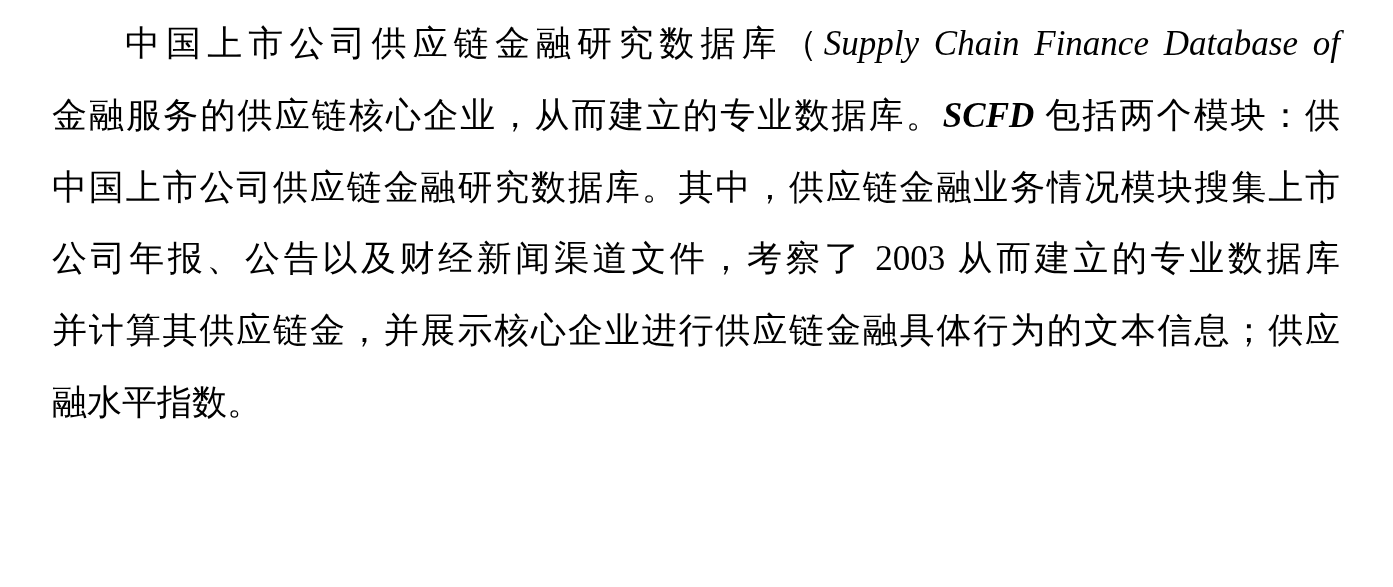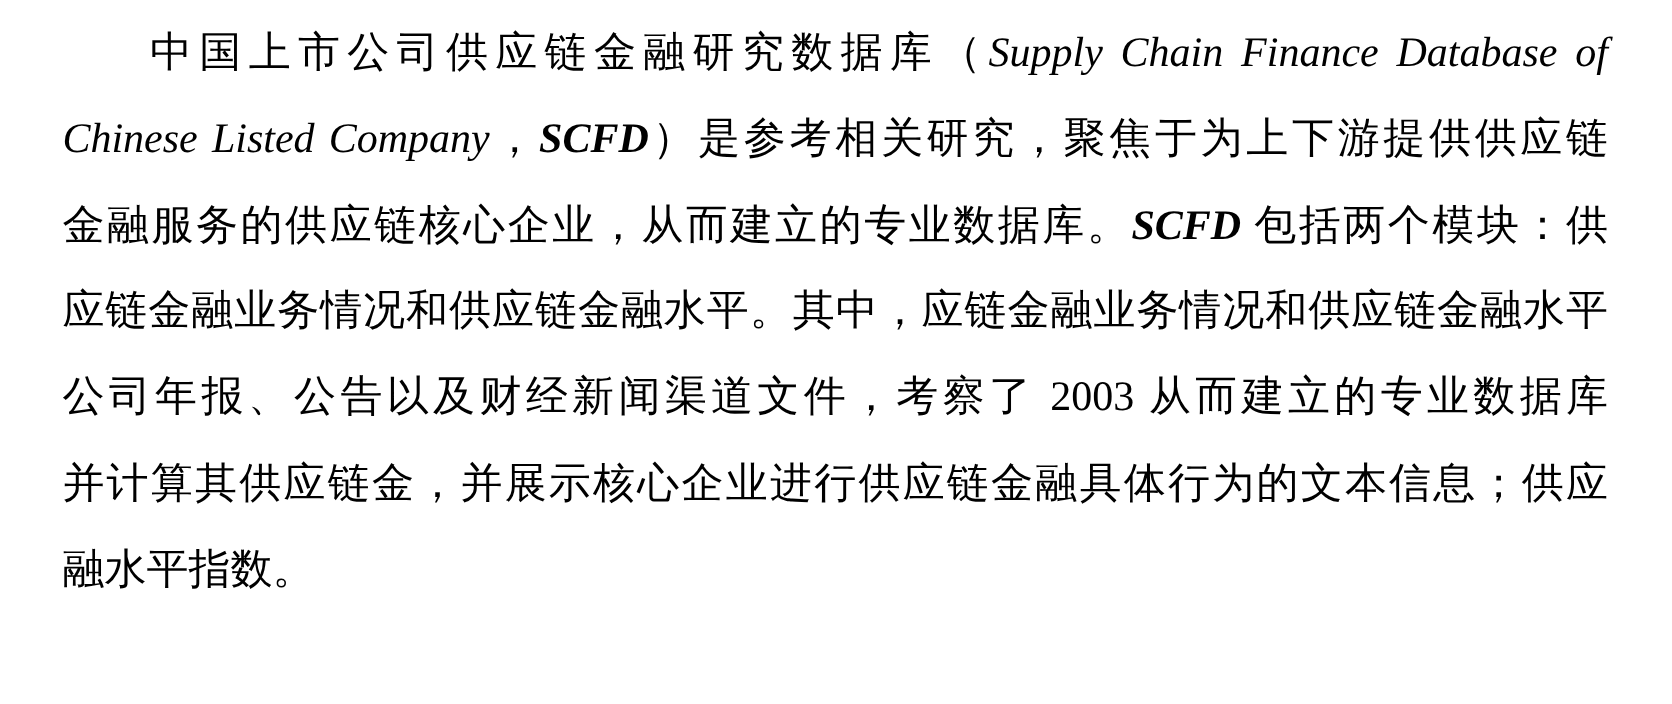--- a/index.html
+++ b/index.html
@@ -51,20 +51,19 @@
     font-style: normal;
     font-weight: normal;
   }
 </style>
 </head>
 <body>
 
 <div class="page">
   <div id="paragraph">
       <div class="line indent"><span class="cjk">中国上市公司供应链金融研究数据库（</span><span class="en-italic">Supply Chain Finance Database of</span></div>
-      <div class="line"><span class="en-italic">Chinese Listed Company</span><span class="cjk">，</span><span class="en-bold-italic">SCFD</span><span class="cjk">）是参考相关研究，聚焦于为上下游提供供应链</span></div>
       <div class="line"><span class="cjk">金融服务的供应链核心企业，从而建立的专业数据库。</span><span class="en-bold-italic">SCFD</span><span class="cjk"> 包括两个模块：供</span></div>
-      <div class="line"><span class="cjk">应链金融业务情况和供应链金融水平。其中，应链金融业务情况和供应链金融水平</span></div>
+      <div class="line"><span class="cjk">中国上市公司供应链金融研究数据库。其中，供应链金融业务情况模块搜集上市</span></div>
       <div class="line"><span class="cjk">公司年报、公告以及财经新闻渠道文件，考察了 </span><span class="en-roman">2003</span><span class="cjk"> 从而建立的专业数据库</span></div>
       <div class="line"><span class="cjk">并计算其供应链金，并展示核心企业进行供应链金融具体行为的文本信息；供应</span></div>
       <div class="line no-justify"><span class="cjk">融水平指数。</span></div>
     </div>
 </div>
 
 </body></html>

